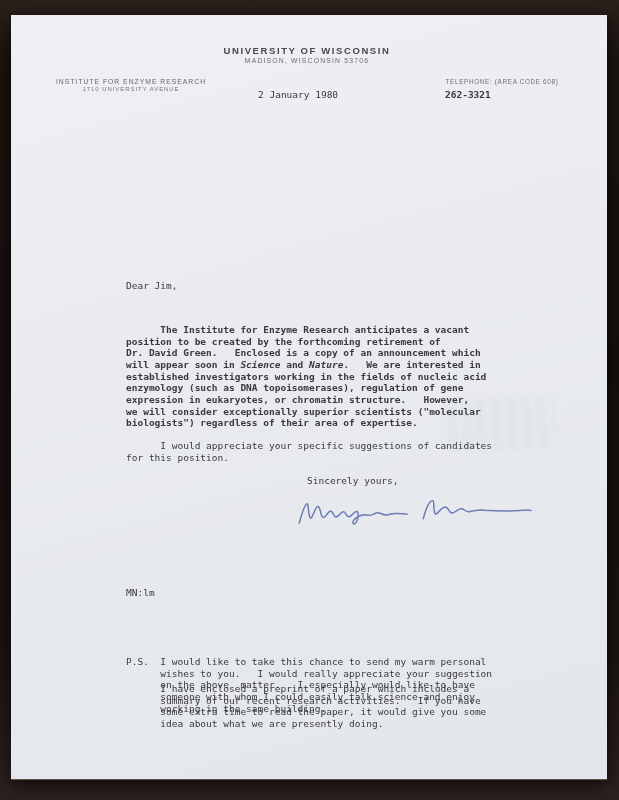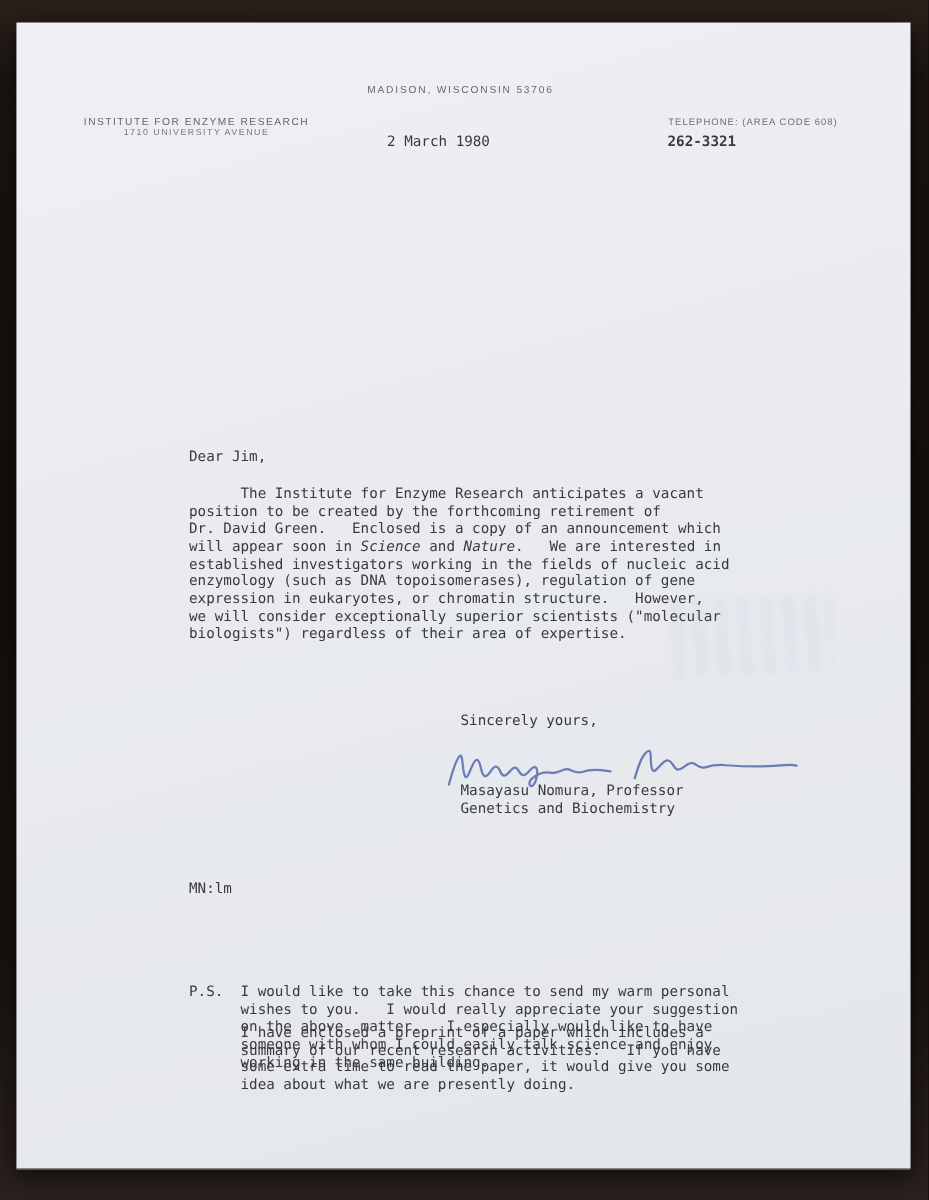--- a/index.html
+++ b/index.html
@@ -40,22 +40,22 @@
   .mono{
     position:absolute;
     font-family:"DejaVu Sans Mono", monospace;
     font-size:9.5px;line-height:11.65px;color:#3a3a3d;
     white-space:pre;letter-spacing:0;
   }
   .ital{font-style:italic;}
   .date{left:247px;top:74px;}
   .telnum{left:434px;top:74px;font-weight:bold;}
   .addr{left:115px;top:224px;}
-  .salutation{left:115px;top:284px;text-align:right;}
-  .p1{left:115px;top:309px;}
+  .salutation{left:115px;top:265px;text-align:right;}
+  .p1{left:115px;top:309px;font-weight:bold;}
   .p2{left:115px;top:425px;}
   .closing{left:296px;top:460px;}
   .signer{left:296px;top:507px;}
   .ref{left:115px;top:572px;}
   .ps1{left:115px;top:598px;margin-top:43px;}
   .ps2{left:115px;top:668px;}
   .signature{
     position:absolute;left:284px;top:482px;width:238px;height:28px;
     transform:rotate(-1.5deg);opacity:.88;
   }
@@ -68,55 +68,56 @@
     opacity:.38;
     transform:rotate(-2deg);
   }
 </style>
 </head>
 <body>
 
 <div class="scene">
   <div class="paper">
 
+    <div class="lh-univ">UNIVERSITY OF WISCONSIN</div>
     <div class="lh-city">MADISON, WISCONSIN 53706</div>
 
     <div class="lh-dept">
       <div>INSTITUTE FOR ENZYME RESEARCH</div>
       <div class="sub">1710 UNIVERSITY AVENUE</div>
     </div>
 
     <div class="lh-tel">TELEPHONE: (AREA CODE 608)</div>
 
-    <div class="mono date">2 March 1980</div>
+    <div class="mono date">2 January 1980</div>
     <div class="mono telnum">262-3321</div>
 
 
     <div class="mono salutation">Dear Jim,</div>
 
     <div class="mono p1"><span>      The Institute for Enzyme Research anticipates a vacant
 position to be created by the forthcoming retirement of
 Dr. David Green.   Enclosed is a copy of an announcement which
 will appear soon in </span><span class="ital">Science</span><span> and </span><span class="ital">Nature</span><span>.   We are interested in
 established investigators working in the fields of nucleic acid
 enzymology (such as DNA topoisomerases), regulation of gene
 expression in eukaryotes, or chromatin structure.   However,
 we will consider exceptionally superior scientists ("molecular
 biologists") regardless of their area of expertise.</span></div>
 
+    <div class="mono p2">      I would appreciate your specific suggestions of candidates
+for this position.</div>
 
     <div class="mono closing">Sincerely yours,</div>
 
     <svg class="signature" viewBox="0 0 238 28" fill="none" stroke="#5c6eb0" stroke-width="1.5" stroke-linecap="round" stroke-linejoin="round">
       <path d="M4 23 C7 13 10 5 12 4 C14 3 13 15 15 18 C17 21 20 7 23 7 C26 7 25 17 28 18 C31 19 33 11 36 12 C39 13 38 18 41 18 C44 18 46 12 49 13 C51 14 51 18 54 18 C57 18 59 12 62 13 C64 14 63 22 60 25 C58 27 56 23 60 20 C64 17 69 16 73 17 C77 18 80 14 84 15 C87 16 89 18 93 17 C99 15 105 16 112 17"></path>
       <path d="M128 22 C131 12 135 4 138 4 C140 4 138 14 140 17 C142 20 147 9 151 11 C154 12 154 17 157 17 C161 17 163 12 167 13 C170 14 171 17 175 16 C179 15 183 14 189 15 C199 16 214 17 228 16 C232 15.7 234 16 236 16.5"></path>
     </svg>
 
-    <div class="mono signer">Masayasu Nomura, Professor
-Genetics and Biochemistry</div>
 
     <div class="mono ref">MN:lm</div>
 
     <div class="mono ps1">P.S.  I would like to take this chance to send my warm personal
       wishes to you.   I would really appreciate your suggestion
       on the above  matter.   I especially would like to have
       someone with whom I could easily talk science and enjoy
       working in the same building.</div>
     <div class="mono ps2">      I have enclosed a preprint of a paper which includes a
       summary of our recent research activities.   If you have

